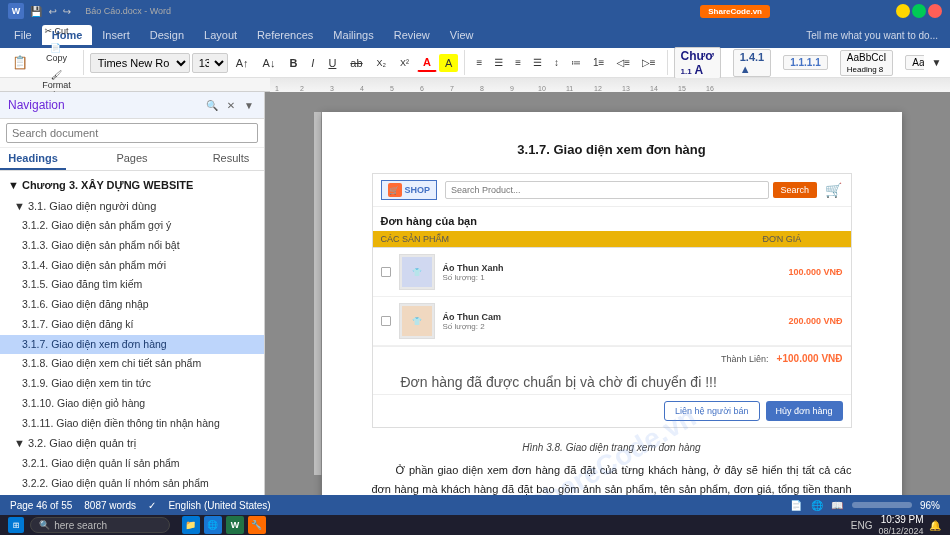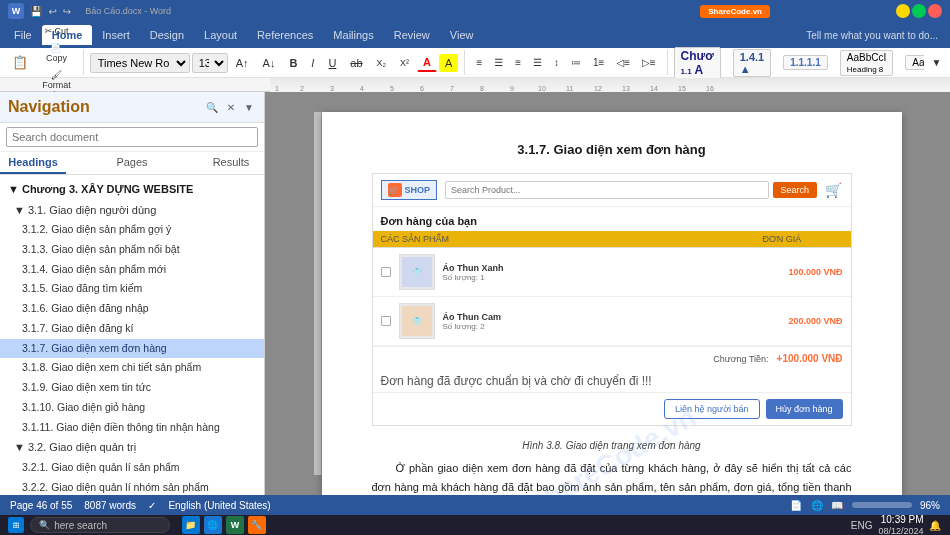--- a/index.html
+++ b/index.html
@@ -132,21 +132,21 @@
       flex-shrink: 0;
     }
     .nav-header {
       display: flex;
       align-items: center;
       justify-content: space-between;
       padding: 6px 8px;
       background: #f0f4fc;
       border-bottom: 1px solid #ddd;
     }
-    .nav-title { font-size: 16px; font-weight: bold; color: #a16207; }
+    .nav-title { font-size: 12px; font-weight: normal; color: #6d28d9; }
     .nav-controls { display: flex; gap: 4px; }
     .nav-control-btn { width: 14px; height: 14px; border: none; background: transparent; cursor: pointer; color: #666; font-size: 10px; }
     .nav-search-area { padding: 4px 6px; border-bottom: 1px solid #eee; }
     .nav-search-input {
       width: 100%;
       border: 1px solid #aaa;
       border-radius: 2px;
       padding: 3px 20px 3px 5px;
       font-size: 11px;
       outline: none;
@@ -346,21 +346,21 @@
     }
     .btn-primary {
       background: #4472c4;
       border: none;
       color: white;
       padding: 4px 10px;
       font-size: 9px;
       border-radius: 3px;
       cursor: pointer;
     }
-    .note-text { font-size: 12px; color: #555; padding: 4px 8px; }
+    .note-text { font-size: 14px; color: #555; padding: 4px 8px; margin-left: 20px; }
 
     .figure-caption {
       text-align: center;
       font-size: 10px;
       font-style: italic;
       color: #444;
       margin: 8px 0;
     }
 
     .paragraph-text {
@@ -649,21 +649,21 @@
               </svg>
           </div>
           <div class="item-details">
             <div class="item-name">Áo Thun Cam</div>
             <div class="item-desc">Số lượng: 2</div>
           </div>
           <div class="item-price">200.000 VNĐ</div>
         </div>
 
         <div class="shop-footer">
-          <span class="total-label">Chương Tiền:</span>
+          <span class="total-label">Thành Liên:</span>
           <span class="total-amount">+100.000 VNĐ</span>
         </div>
 
         <div class="note-text">Đơn hàng đã được chuẩn bị và chờ đi chuyển đi !!!</div>
 
         <div class="shop-buttons">
           <button class="btn-secondary">Liên hệ người bán</button>
           <button class="btn-primary">Hủy đơn hàng</button>
         </div>
       </div>

